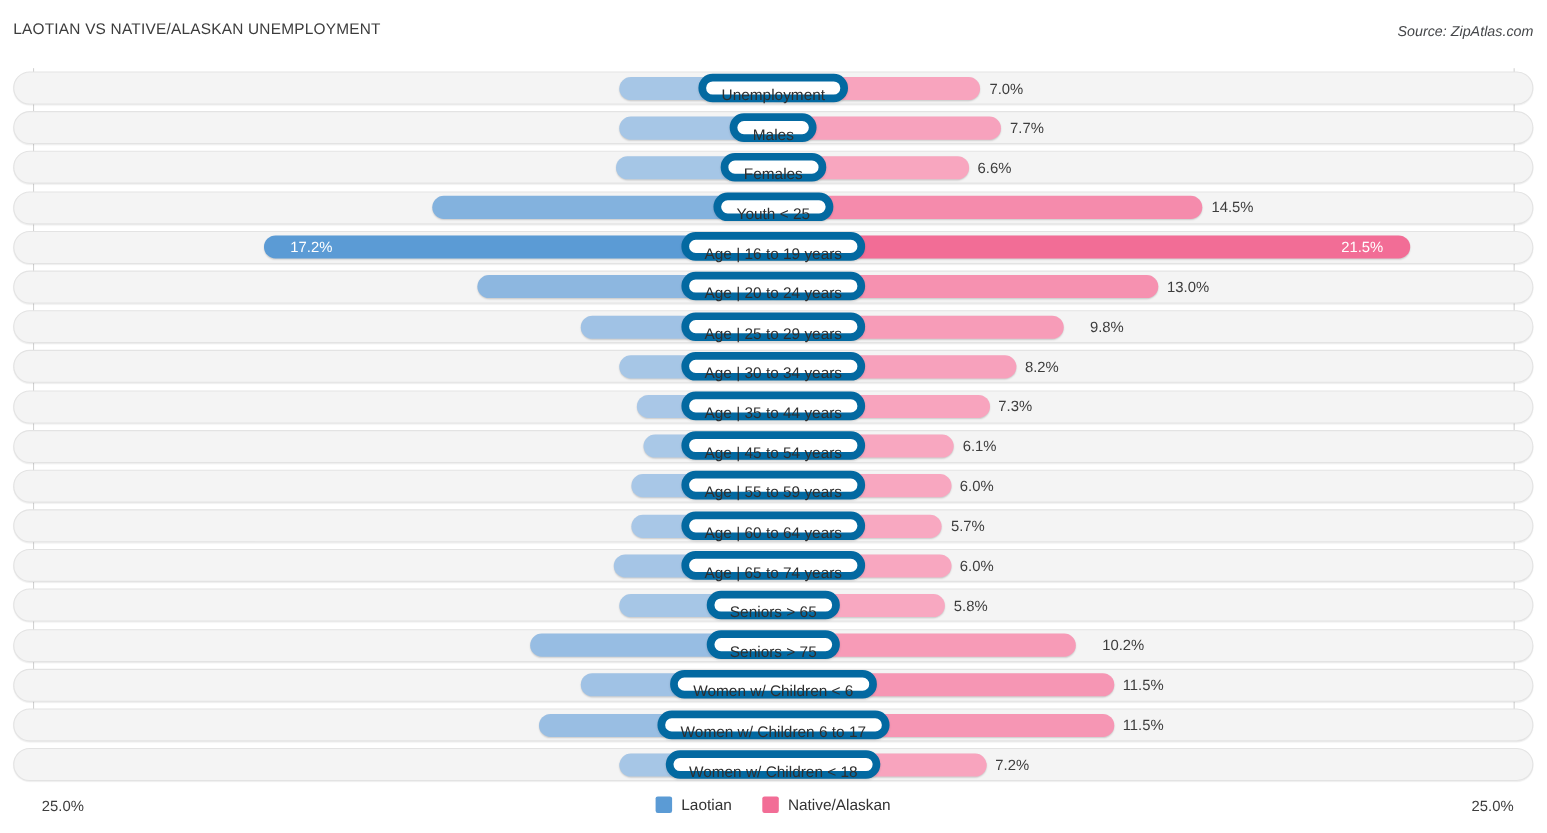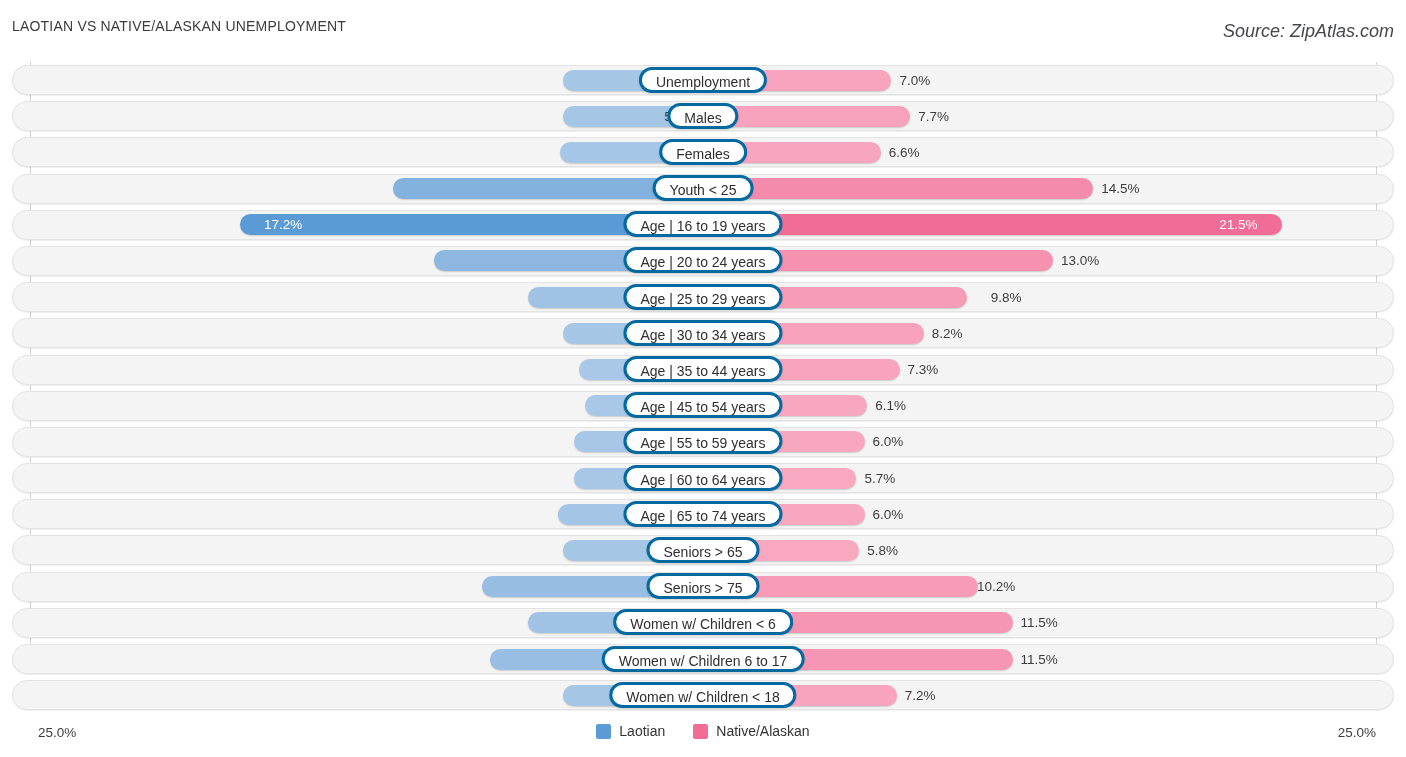--- a/index.html
+++ b/index.html
@@ -22,21 +22,21 @@
     position: absolute;
     left: 12px; top: 18px;
     font-size: 14px;
     color: #3c3c3c;
     letter-spacing: 0.2px;
     white-space: nowrap;
   }
   .source {
     position: absolute;
     right: 12px; top: 21px;
-    font-size: 18px;
+    font-size: 13px;
     font-style: italic;
     color: #45474a;
     white-space: nowrap;
   }
 
   
   .chart {
     position: absolute;
     left: 0; top: 62px;
     width: 1406px;
@@ -107,21 +107,21 @@
 
   
   .label {
     position: absolute;
     left: 50%;
     top: 4.5px;
     transform: translateX(-50%);
     height: 26px; line-height: 25px;
     padding: 0 14px;
     background: #ffffff;
-    border: 3px solid #0369a1;
+    border: 7px solid #0369a1;
     border-radius: 14px;
     font-size: 14px;
     color: #2f2f2f;
     white-space: nowrap;
     z-index: 6;
     box-shadow: 0 1px 2px rgba(0,0,0,0.14);
   }
 
   
   .footer {
@@ -330,21 +330,21 @@
           <div class="label">Seniors &gt; 65</div>
         </div>
         <div class="row">
           <div class="track"></div>
           <div class="barwrap left" style="width: 310.744px;">
             <div class="bar" style="width: 220.744px; background: rgb(151, 189, 227);"></div>
             <span class="val">8.2%</span>
           </div>
           <div class="barwrap right" style="width: 364.584px;">
             <div class="bar" style="width: 274.584px; background: rgb(247, 155, 183);"></div>
-            <span class="val" style="left: 266px;">10.2%</span>
+            <span class="val" style="left: 291px;">10.2%</span>
           </div>
           <div class="label">Seniors &gt; 75</div>
         </div>
         <div class="row">
           <div class="track"></div>
           <div class="barwrap left" style="width: 264.98px;">
             <div class="bar" style="width: 174.98px; background: rgb(160, 194, 229);"></div>
             <span class="val">6.5%</span>
           </div>
           <div class="barwrap right" style="width: 399.58px;">

